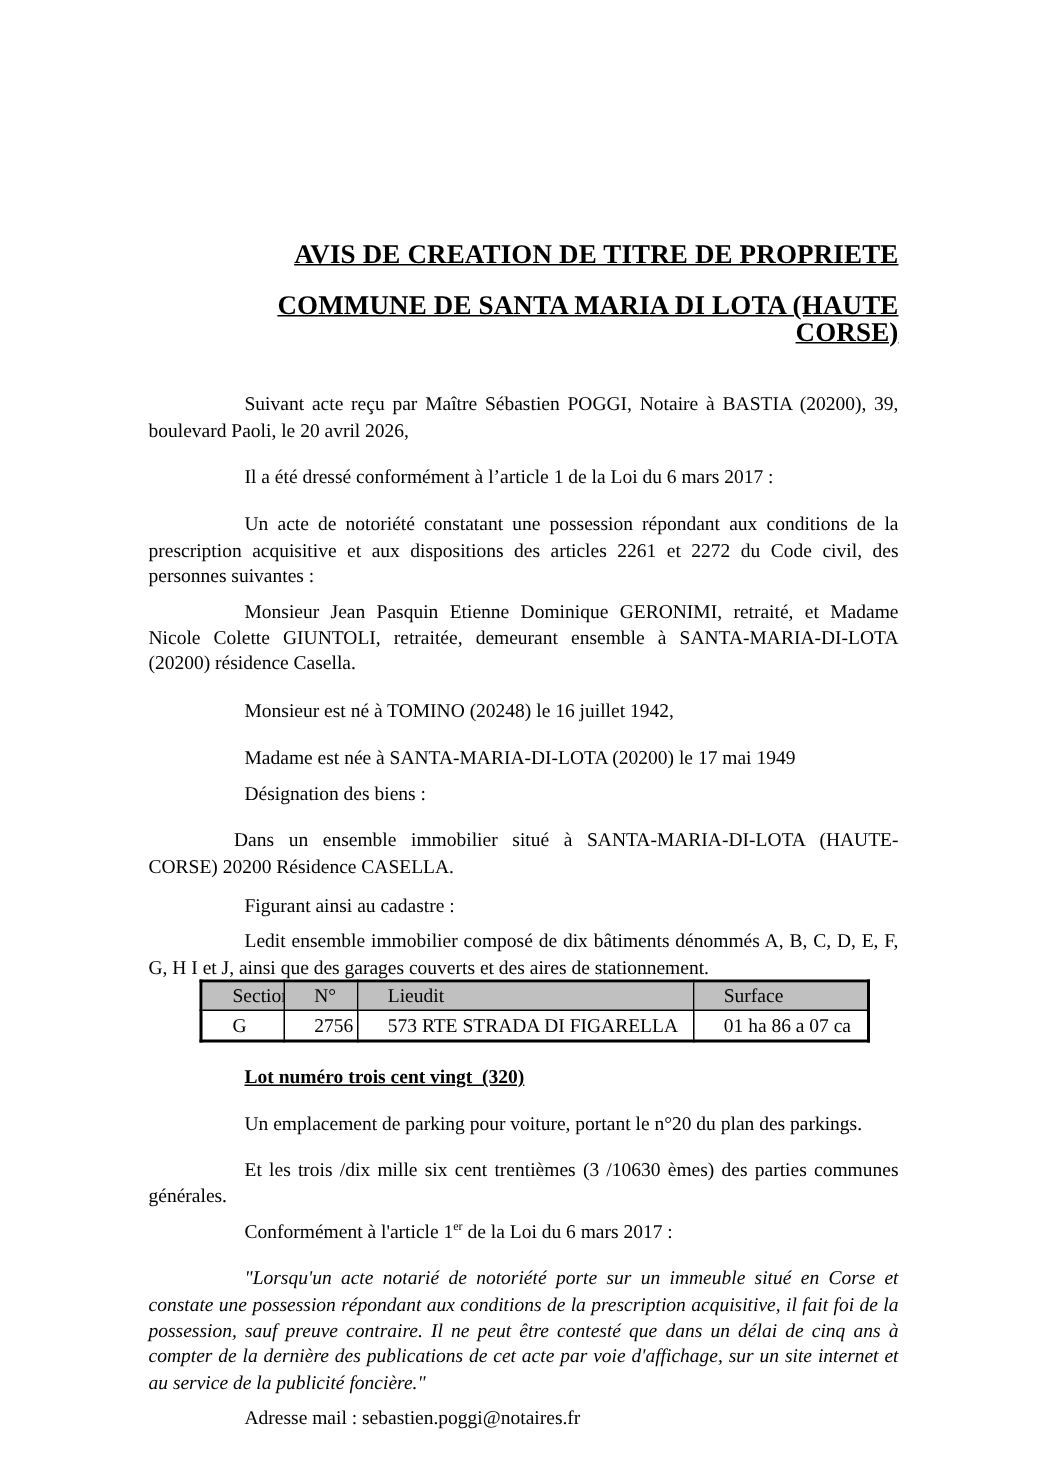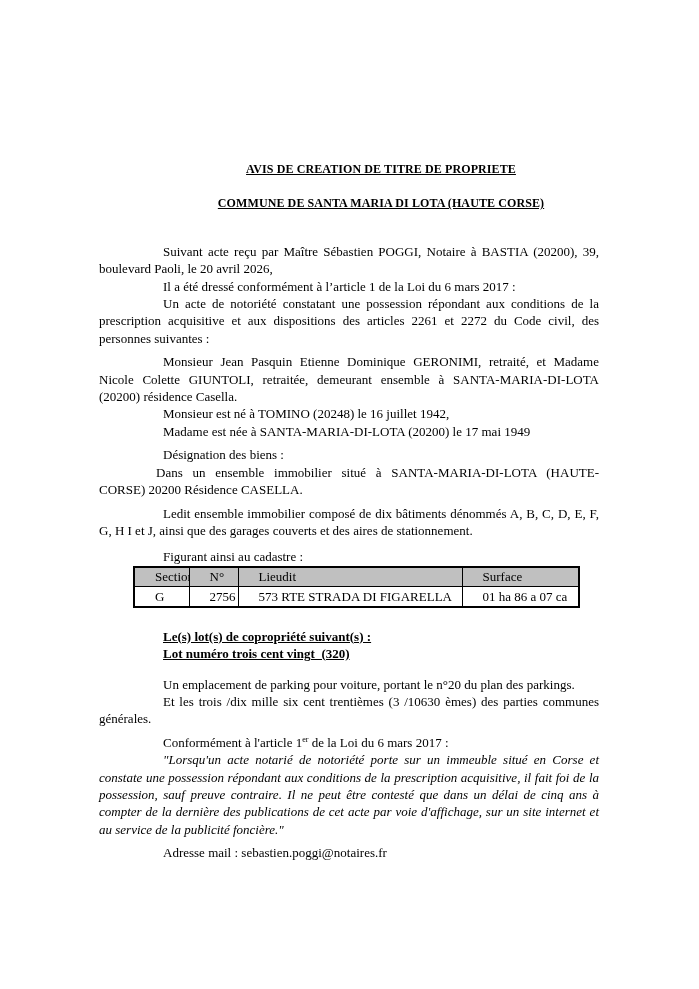--- a/index.html
+++ b/index.html
@@ -21,31 +21,32 @@
     height: 989px;
     background: #ffffff;
   }
   .content {
     padding: 161px 100px 0 99px; 
     font-size: 13px;
     line-height: 17.4px;
   }
   p { margin: 0; }
   .title {
-    text-align: center;
+    text-align: right;
     text-indent: 64px;       
     font-weight: bold;
     text-decoration: underline;
-    font-size: 12px;
+    font-size: 18px;
     letter-spacing: 0.1px;
   }
   .subtitle { margin-top: 17px; }
   .body-p {
     text-align: justify;
     text-indent: 64px;
+    margin-top: 14px;
   }
   .ind-small { text-indent: 57px; }
   .gap-lg  { margin-top: 30px; }
   .gap     { margin-top: 6px; }
   .gap-sm  { margin-top: 13px; }
   .gap-xs  { margin-top: 9px; }
   .gap-tbl { margin-top: 20px; }
   .bold-underline {
     font-weight: bold;
     text-decoration: underline;
@@ -90,23 +91,23 @@
     <p class="body-p">Il a été dressé conformément à l’article 1 de la Loi du 6 mars 2017 :</p>
     <p class="body-p">Un acte de notoriété constatant une possession répondant aux conditions de la prescription acquisitive et aux dispositions des articles 2261 et 2272 du Code civil, des personnes suivantes :</p>
 
     <p class="body-p gap">Monsieur Jean Pasquin Etienne Dominique GERONIMI, retraité, et Madame Nicole Colette GIUNTOLI, retraitée, demeurant ensemble à SANTA-MARIA-DI-LOTA (20200) résidence Casella.</p>
     <p class="body-p">Monsieur est né à TOMINO (20248) le 16 juillet 1942,</p>
     <p class="body-p">Madame est née à SANTA-MARIA-DI-LOTA (20200) le 17 mai 1949</p>
 
     <p class="body-p gap">Désignation des biens :</p>
     <p class="body-p ind-small">Dans un ensemble immobilier situé à SANTA-MARIA-DI-LOTA (HAUTE-CORSE) 20200 Résidence CASELLA.</p>
 
+    <p class="body-p gap-xs">Figurant ainsi au cadastre :</p>
+
     <p class="body-p gap">Ledit ensemble immobilier composé de dix bâtiments dénommés A, B, C, D, E, F, G, H I et J, ainsi que des garages couverts et des aires de stationnement.</p>
-
-    <p class="body-p gap-xs">Figurant ainsi au cadastre :</p>
 
     <table class="cadastre">
       <colgroup>
         <col style="width:55px">
         <col style="width:49px">
         <col style="width:224px">
         <col style="width:117px">
       </colgroup>
       <tbody>
           <tr>
@@ -117,21 +118,20 @@
       </tr>
       <tr>
         <td>G</td>
         <td>2756</td>
         <td>573 RTE STRADA DI FIGARELLA</td>
         <td>01 ha 86 a 07 ca</td>
       </tr>
     </tbody>
       </table>
 
-    <p class="body-p gap-tbl bold-underline">Le(s) lot(s) de copropriété suivant(s) :</p>
     <p class="body-p bold-underline">Lot numéro trois cent vingt  (320)</p>
 
     <p class="body-p gap-sm">Un emplacement de parking pour voiture, portant le n°20 du plan des parkings.</p>
     <p class="body-p">Et les trois /dix mille six cent trentièmes (3 /10630 èmes) des parties communes générales.</p>
 
     <p class="body-p gap"><span>Conformément à l'article 1</span><sup>er</sup><span> de la Loi du 6 mars 2017 :</span></p>
     <p class="body-p italic">"Lorsqu'un acte notarié de notoriété porte sur un immeuble situé en Corse et constate une possession répondant aux conditions de la prescription acquisitive, il fait foi de la possession, sauf preuve contraire. Il ne peut être contesté que dans un délai de cinq ans à compter de la dernière des publications de cet acte par voie d'affichage, sur un site internet et au service de la publicité foncière."</p>
 
     <p class="body-p gap">Adresse mail : sebastien.poggi@notaires.fr</p>
 

